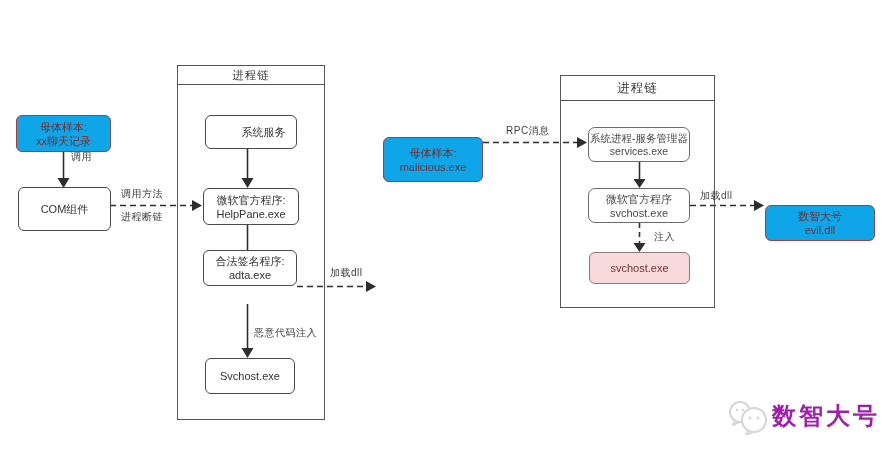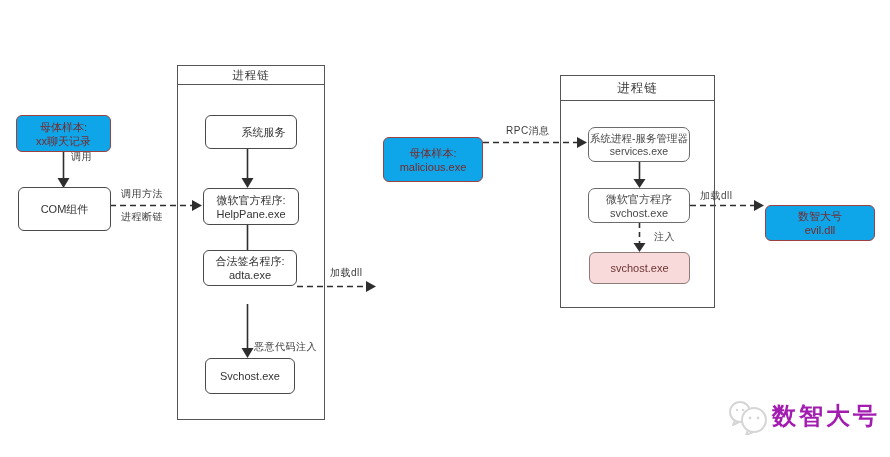--- a/index.html
+++ b/index.html
@@ -157,21 +157,21 @@
   </div>
   <div class="box" style="left:203px; top:188px; width:96px; height:37px;text-align:right;">
     <span>微软官方程序:</span>
     <span>HelpPane.exe</span>
   </div>
   <div class="box" style="left:203px; top:250px; width:94px; height:36px;">
     <span>合法签名程序:</span>
     <span>adta.exe</span>
   </div>
   <div class="lbl" style="left:330px; top:266px;">加载dll</div>
-  <div class="lbl" style="left:254px; top:340px;">恶意代码注入</div>
+  <div class="lbl" style="left:254px; top:326px;">恶意代码注入</div>
   <div class="box" style="left:205px; top:358px; width:90px; height:36px;">
     <span>Svchost.exe</span>
   </div>
 
 
   <div class="box red" style="left:383px; top:120px; width:100px; height:45px;">
     <span>母体样本:</span>
     <span>malicious.exe</span>
   </div>
   <div class="lbl" style="left:506px; top:124px;">RPC消息</div>

